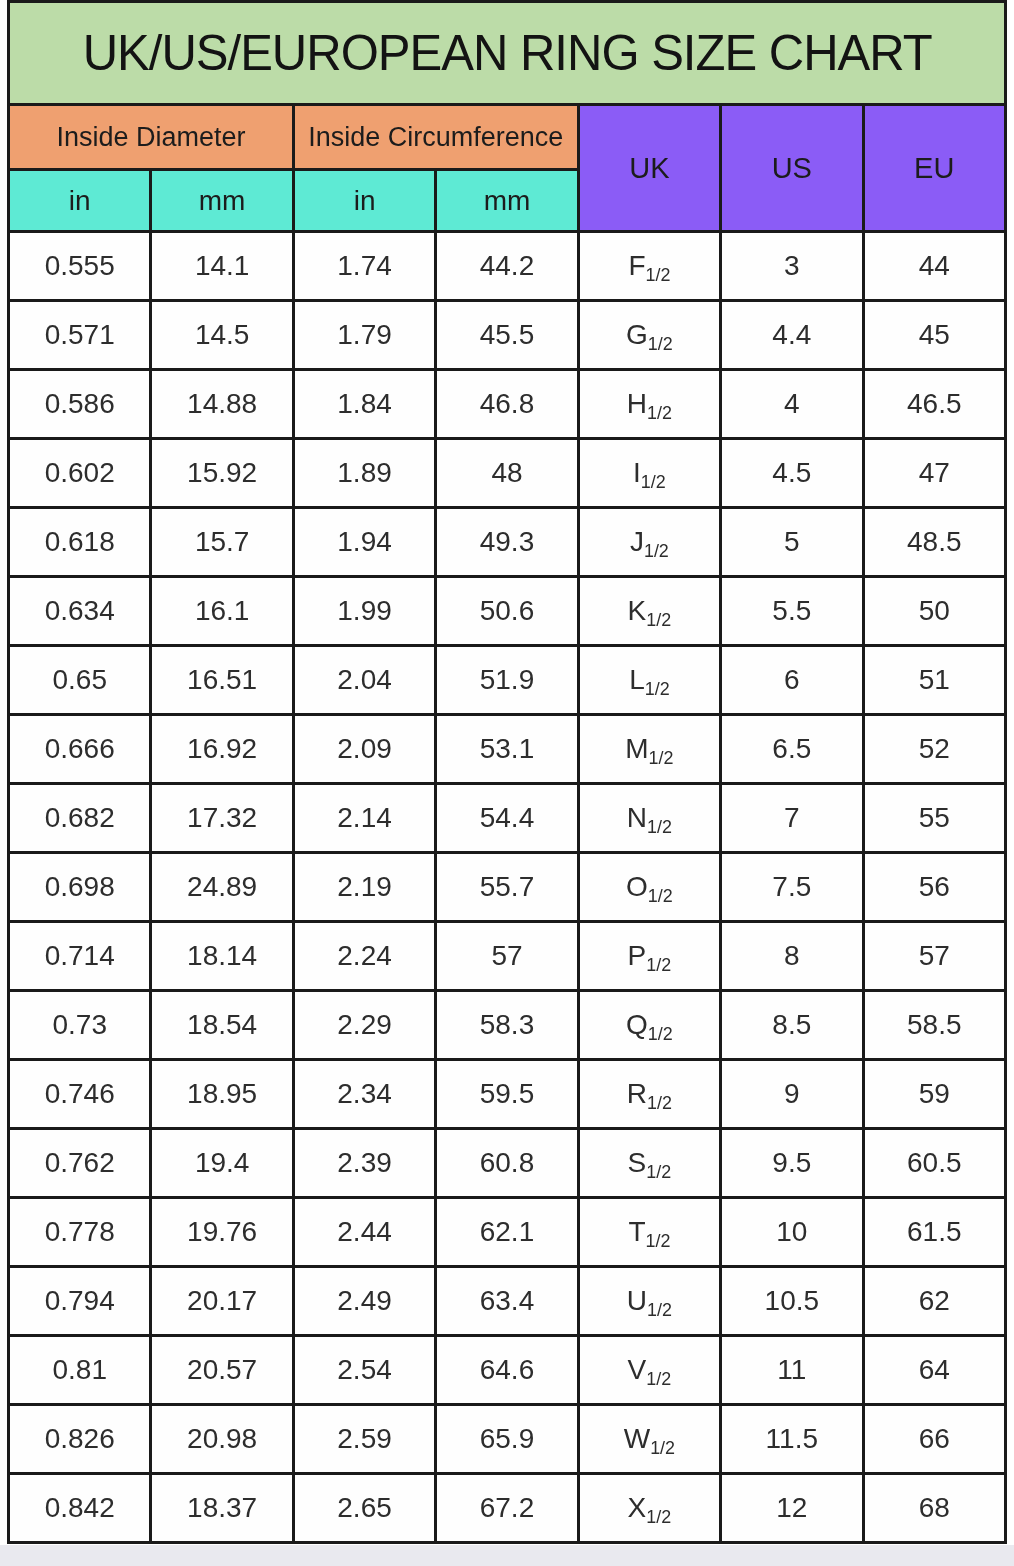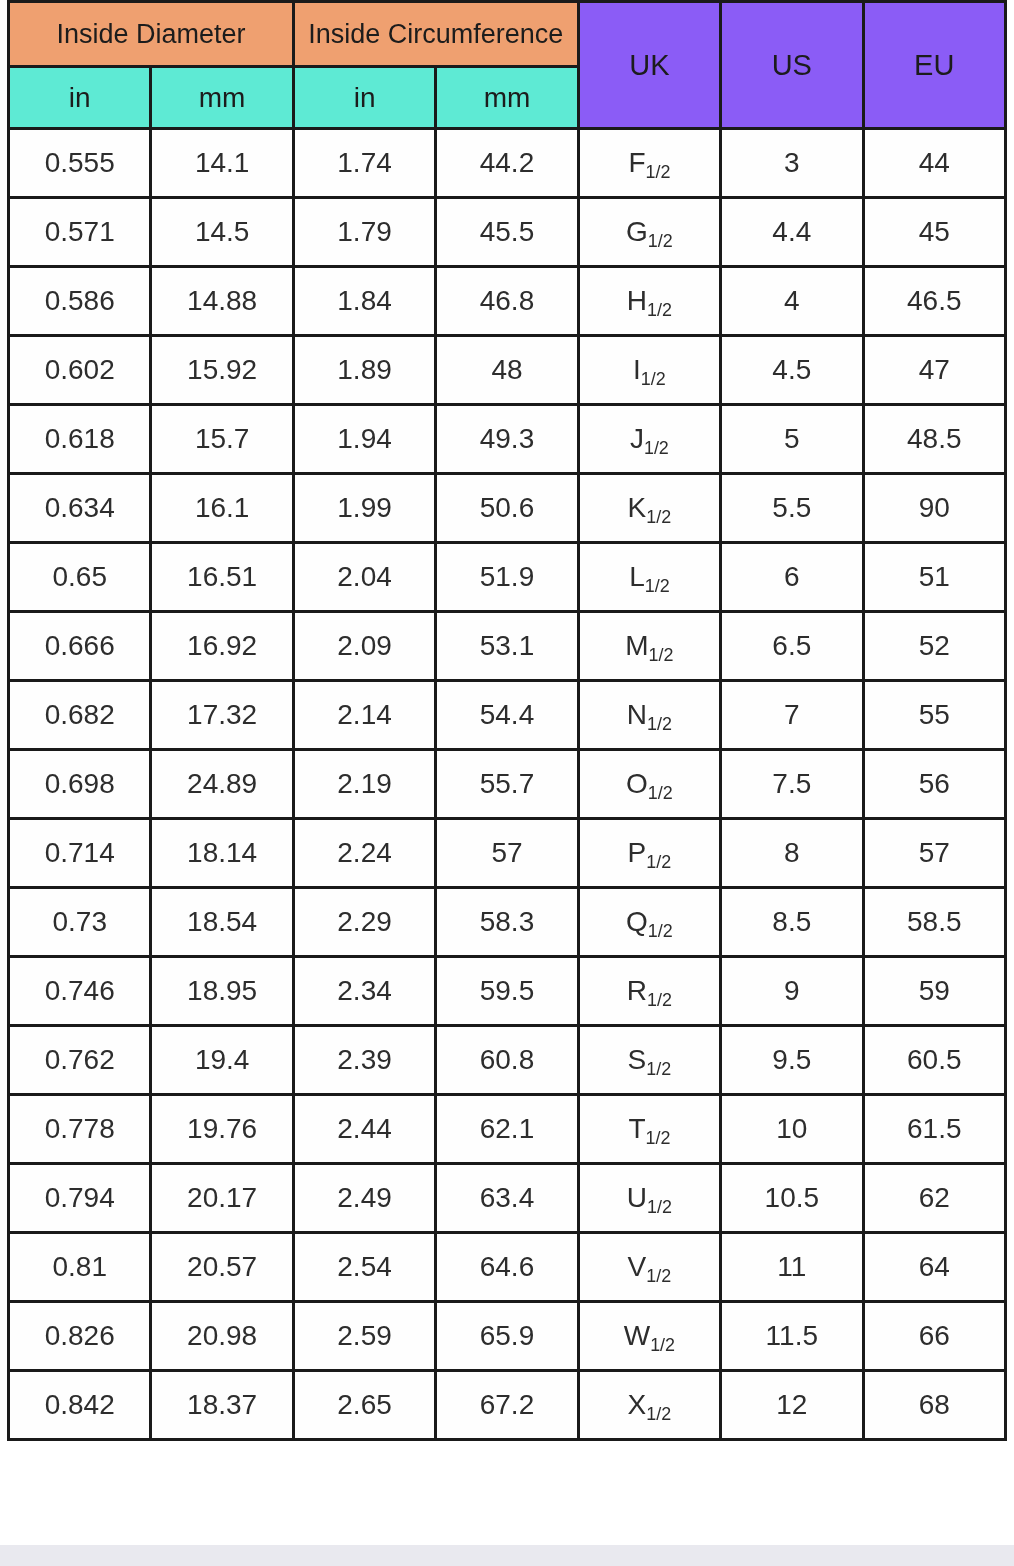--- a/index.html
+++ b/index.html
@@ -84,20 +84,23 @@
     bottom: 0;
     height: 21px;
     background: #e9e9ef;
   }
 </style>
 </head>
 <body>
 
 <div class="chart-wrap">
 
+  <div class="title-band">
+    <span class="title-text">UK/US/EUROPEAN RING SIZE CHART</span>
+  </div>
 
   <table class="ring-table">
     <colgroup>
       <col>
         <col>
         <col>
         <col>
         <col>
         <col>
         <col>
@@ -163,21 +166,21 @@
           <td class="cell">5</td>
           <td class="cell">48.5</td>
         </tr>
         <tr>
           <td class="cell">0.634</td>
           <td class="cell">16.1</td>
           <td class="cell">1.99</td>
           <td class="cell">50.6</td>
           <td class="cell"><span>K</span><span class="uk-frac">1/2</span></td>
           <td class="cell">5.5</td>
-          <td class="cell">90</td>
+          <td class="cell">50</td>
         </tr>
         <tr>
           <td class="cell">0.65</td>
           <td class="cell">16.51</td>
           <td class="cell">2.04</td>
           <td class="cell">51.9</td>
           <td class="cell"><span>L</span><span class="uk-frac">1/2</span></td>
           <td class="cell">6</td>
           <td class="cell">51</td>
         </tr>

